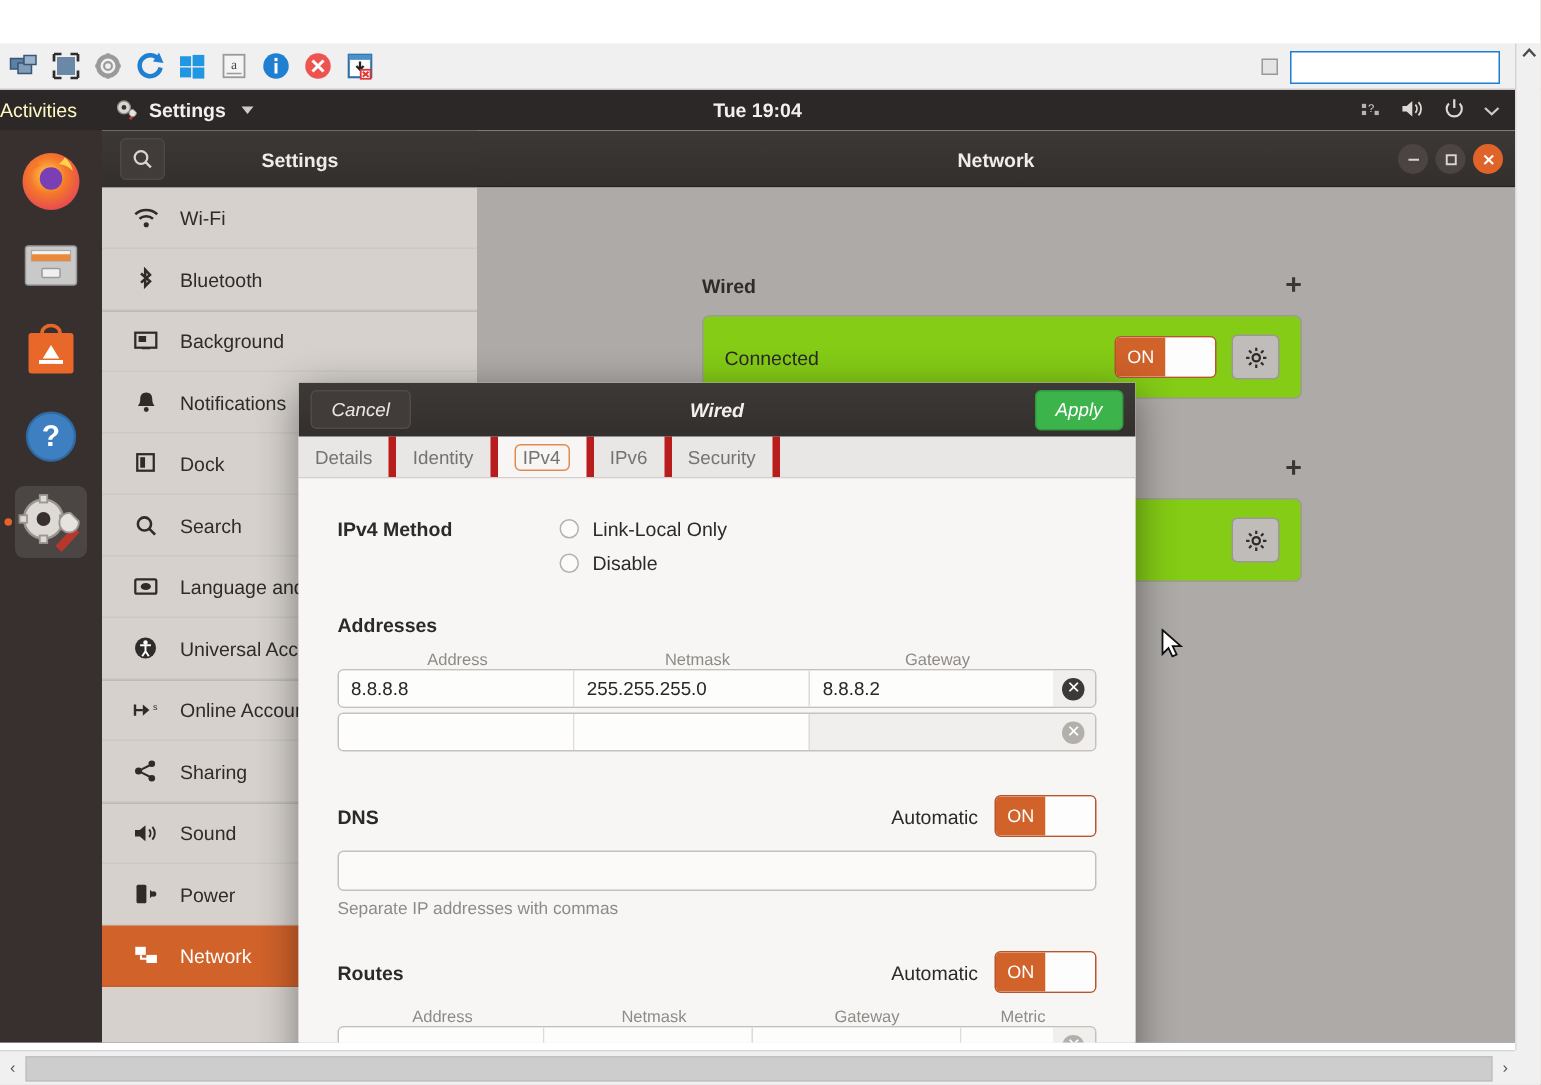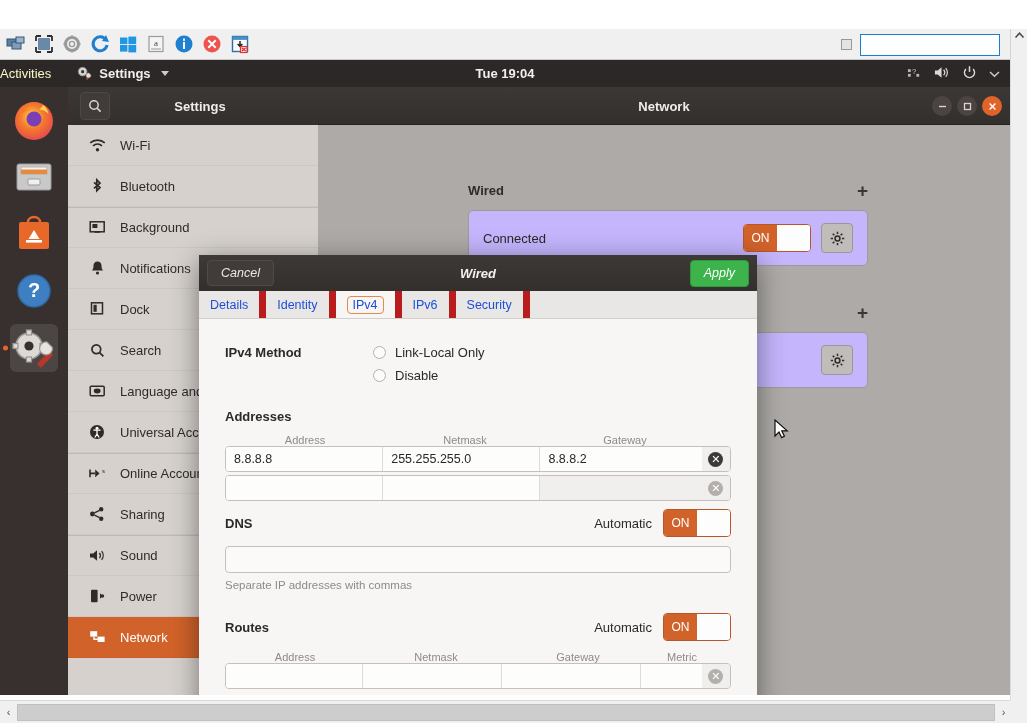--- a/index.html
+++ b/index.html
@@ -169,21 +169,21 @@
     position: absolute; left: 250px; top: 38px; width: 692px; height: 570px;
     background: #adaaa7;
   }
   .net-group { position: absolute; left: 150px; width: 400px; }
   .net-group-head {
     display: flex; align-items: center; justify-content: space-between;
     font-weight: bold; font-size: 13px; color: #2e2b29; margin-bottom: 10px;
   }
   .net-plus { font-size: 19px; color: #3a3633; line-height: 1; }
   .net-card {
-    background: #c4b5fd; border: 1px solid #9d9a97; border-radius: 5px;
+    background: #84cc16; border: 1px solid #9d9a97; border-radius: 5px;
     height: 56px; display: flex; align-items: center; padding: 0 14px;
     justify-content: space-between;
   }
   .net-card-label { font-size: 13px; color: #2b2825; }
   .toggle {
     width: 68px; height: 28px; border-radius: 4px; border: 1px solid #b8562a;
     display: flex; align-items: stretch; overflow: hidden; background: #fff;
   }
   .toggle .on {
     flex: 1; background: #d1622a; color: #fff; font-size: 12px;
@@ -218,22 +218,22 @@
   .dlg-apply {
     background: #3cb34b; color: #fff; border: 1px solid #2f9a3d; border-radius: 4px;
     height: 27px; padding: 0 13px; font-size: 12.5px; z-index: 2;
     display: flex; align-items: center;
   }
   .tabs {
     height: 28px; background: #e9e7e5; border-bottom: 1px solid #d3cfcc;
     display: flex; align-items: stretch; font-size: 12.5px;
   }
   .tab {
-    padding: 0 11px; display: flex; align-items: center; color: #1d4ed8;
-    border-right: 7px solid #b91c1c;
+    padding: 0 11px; display: flex; align-items: center; color: #737373;
+    border-right: 5px solid #b91c1c;
   }
   .tab.active { background: #f7f6f5; }
   .tab.active .tab-inner {
     border: 1px solid #e08a52; border-radius: 4px; padding: 1px 5px;
   }
   .tab-filler { flex: 1; background: #e9e7e5; }
 
   .dlg-body {
     position: absolute; left: 0; top: 64px; width: 558px; height: 409px;
     background: #f7f6f5; padding: 0 26px;
@@ -272,21 +272,21 @@
     background: #f1efed;
   }
   .xcirc {
     width: 15px; height: 15px; border-radius: 50%; background: #3c3a38;
     color: #fff; font-size: 11px; display: flex; align-items: center;
     justify-content: center; line-height: 1;
   }
   .xcirc.pale { background: #b3afab; }
 
   .dns-row {
-    display: flex; align-items: center; justify-content: space-between; margin-top: 8px;
+    display: flex; align-items: center; justify-content: space-between; margin-top: 29px;
   }
   .auto-wrap { display: flex; align-items: center; gap: 11px; font-size: 13px; color: #2c2926; }
   .wide-input {
     margin-top: 9px; height: 27px; border: 1px solid #c5c0bc; border-radius: 4px;
     background: #fbfaf9;
   }
   .hint { font-size: 11.5px; color: #8f8a86; margin-top: 6px; }
 
   
   .hscroll {

